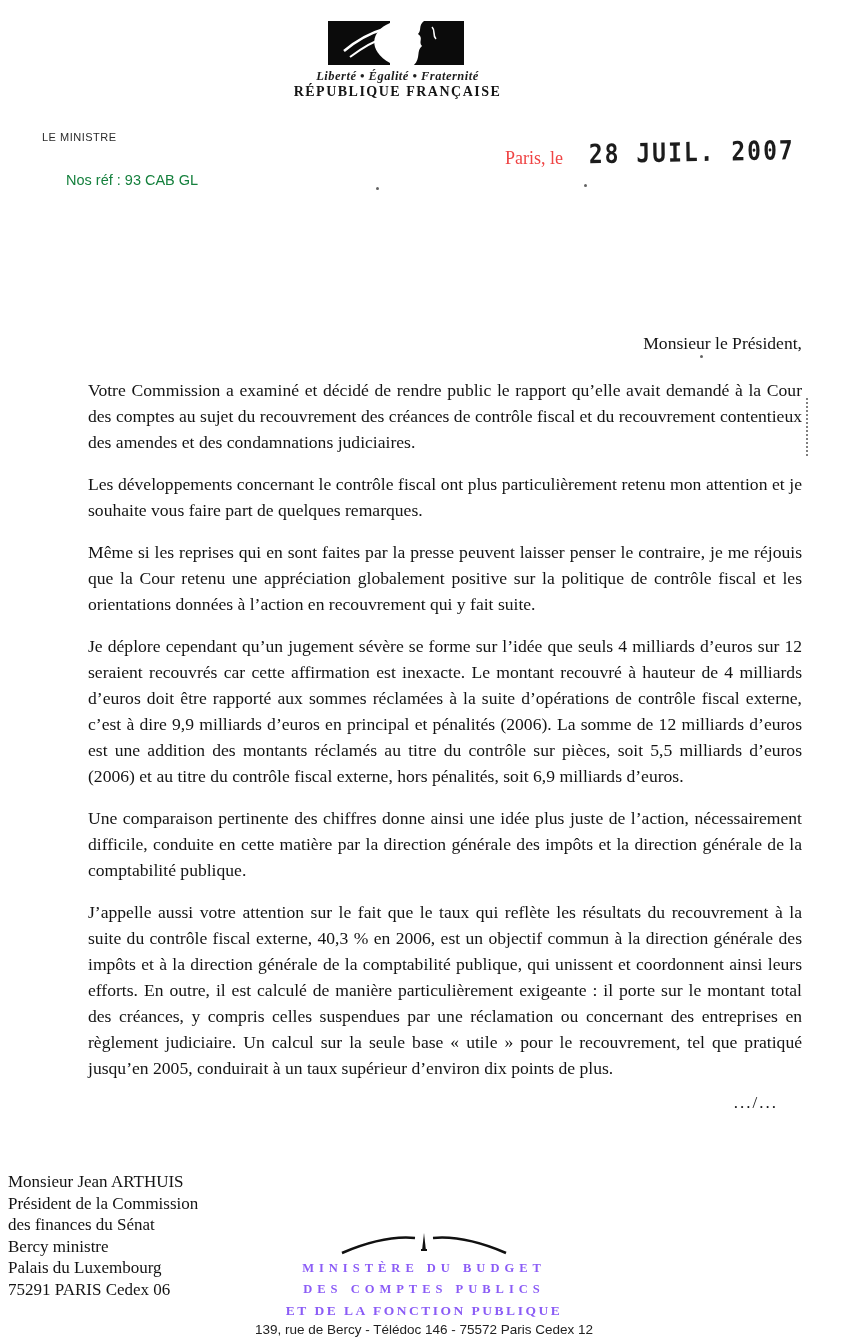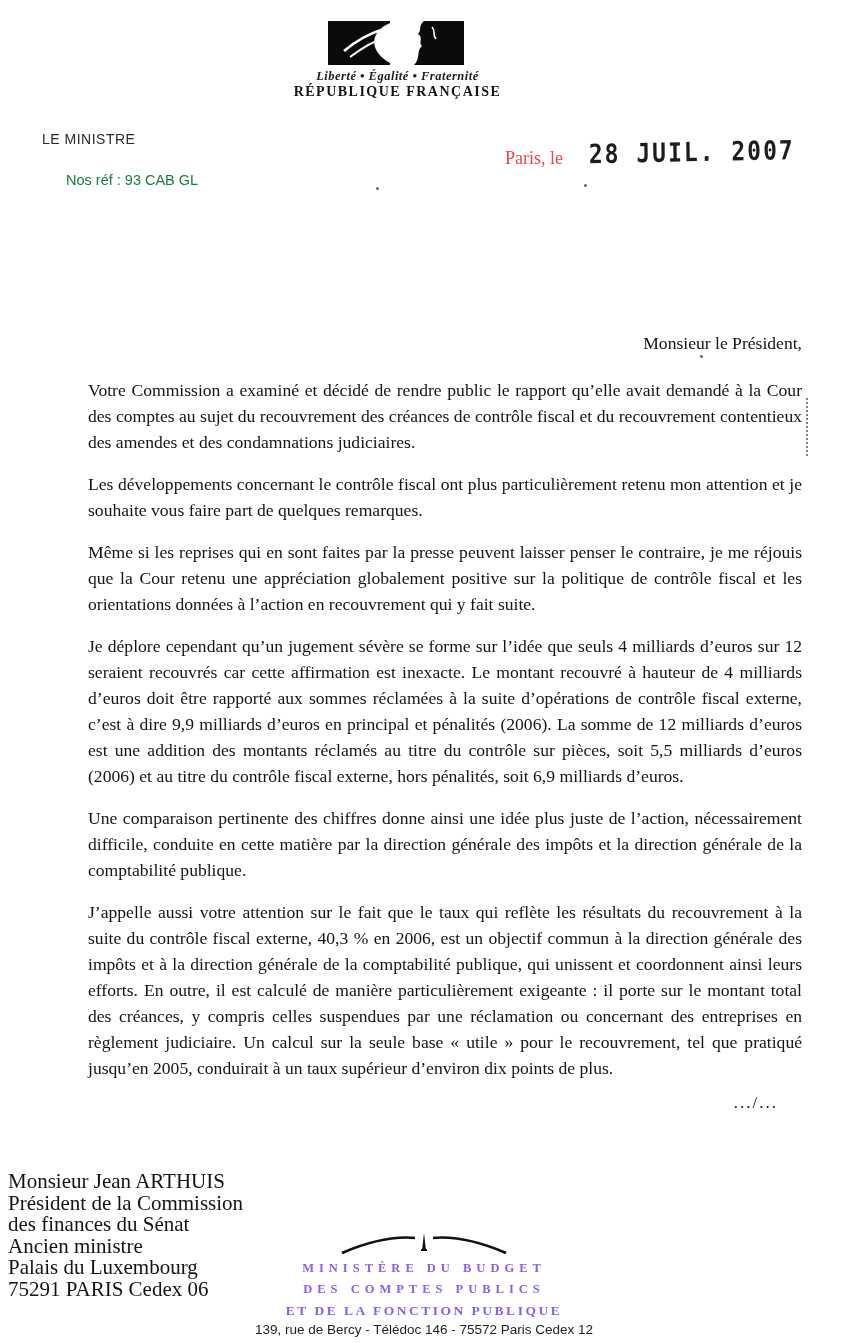--- a/index.html
+++ b/index.html
@@ -13,21 +13,21 @@
   .motto{
     position:absolute;left:0;top:69px;width:795px;text-align:center;
     font-size:12.5px;font-style:italic;font-weight:600;letter-spacing:0.5px;color:#1d1d1d;
   }
   .republic{
     position:absolute;left:0;top:84px;width:795px;text-align:center;
     font-size:14px;font-weight:700;letter-spacing:1.5px;color:#151515;
   }
   .minister{
     position:absolute;left:42px;top:131px;
-    font-family:"Liberation Sans", sans-serif;font-size:14px;letter-spacing:0.5px;color:#2a2a2a;
+    font-family:"Liberation Sans", sans-serif;font-size:11px;letter-spacing:0.5px;color:#2a2a2a;
   }
   .ref{
     position:absolute;left:66px;top:172px;
     font-family:"Liberation Sans", sans-serif;font-size:14.5px;color:#15803d;
   }
   .dateline{position:absolute;left:505px;top:143px;white-space:nowrap;}
   .dateline .place{font-size:18px;color:#ef4444;}
   .stamp{
     display:inline-block;margin-left:22px;
     font-family:"DejaVu Sans Mono", monospace;font-weight:700;font-size:23px;
@@ -40,21 +40,21 @@
   }
   .letter-body p{margin:0 0 16px 0;}
   .salutation{text-align:right;margin-bottom:21px !important;}
   .continuation{
     position:absolute;left:88px;top:1093px;width:690px;text-align:right;
     font-size:17px;letter-spacing:2px;color:#141414;
   }
   
   .recipient{
     position:absolute;left:8px;top:1171px;
-    font-size:21px;line-height:21.5px;color:#131313;
+    font-size:17px;line-height:21.5px;color:#131313;
   }
   
   .footer{position:absolute;left:224px;top:1230px;width:400px;text-align:center;}
   .arc-icon{display:block;margin:0 auto 2px auto;}
   .ministry-line{
     font-size:12.5px;font-weight:700;letter-spacing:5px;color:#8b5cf6;line-height:21px;
     white-space:nowrap;
   }
   .ministry-line.l3{font-size:13.5px;letter-spacing:2.5px;}
   .footer-address{
@@ -106,21 +106,21 @@
     <p>Une comparaison pertinente des chiffres donne ainsi une idée plus juste de l’action, nécessairement difficile, conduite en cette matière par la direction générale des impôts et la direction générale de la comptabilité publique.</p>
     <p>J’appelle aussi votre attention sur le fait que le taux qui reflète les résultats du recouvrement à la suite du contrôle fiscal externe, 40,3 % en 2006, est un objectif commun à la direction générale des impôts et à la direction générale de la comptabilité publique, qui unissent et coordonnent ainsi leurs efforts. En outre, il est calculé de manière particulièrement exigeante : il porte sur le montant total des créances, y compris celles suspendues par une réclamation ou concernant des entreprises en règlement judiciaire. Un calcul sur la seule base « utile » pour le recouvrement, tel que pratiqué jusqu’en 2005, conduirait à un taux supérieur d’environ dix points de plus.</p>
   </div>
 
   <div class="continuation">.../...</div>
 
   <div class="recipient">
     <div>Monsieur Jean ARTHUIS</div>
     <div>Président de la Commission</div>
     <div>des finances du Sénat</div>
-    <div>Ancien ministre</div>
+    <div>Bercy ministre</div>
     <div>Palais du Luxembourg</div>
     <div>75291 PARIS Cedex 06</div>
   </div>
 
   <div class="footer">
     <svg class="arc-icon" width="170" height="26" viewBox="0 0 170 26" xmlns="http://www.w3.org/2000/svg" aria-hidden="true">
       <path d="M3 23 Q45 5 76 8" stroke="#111" stroke-width="2.6" fill="none"></path>
       <path d="M94 8 Q125 5 167 23" stroke="#111" stroke-width="2.6" fill="none"></path>
       <path d="M85 3 L83.2 19 L86.8 19 Z" fill="#111"></path>
       <rect x="82" y="19" width="6" height="2" fill="#111"></rect>

